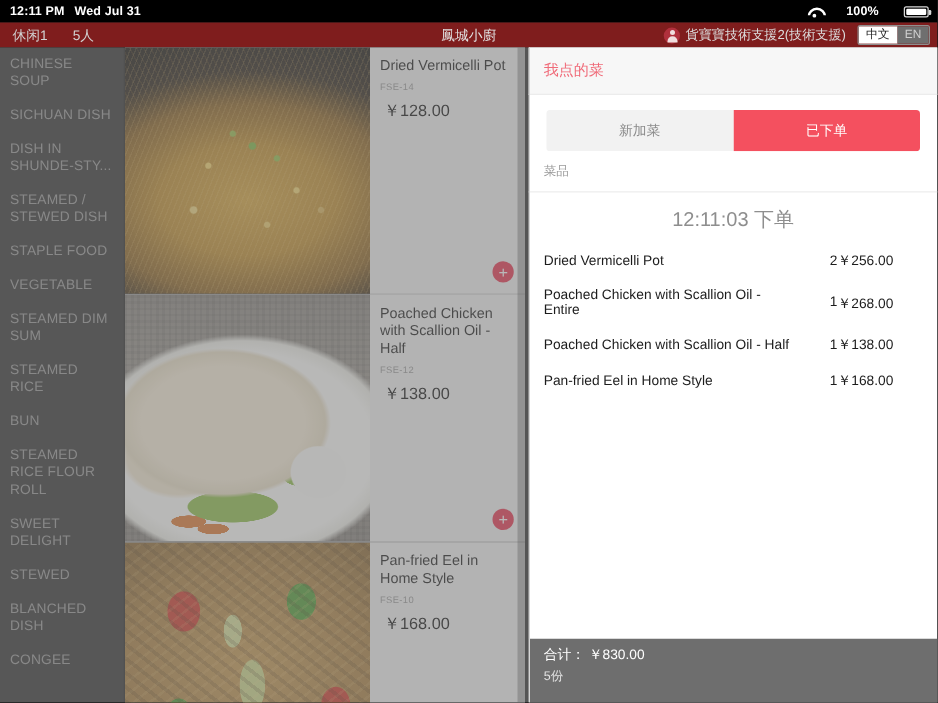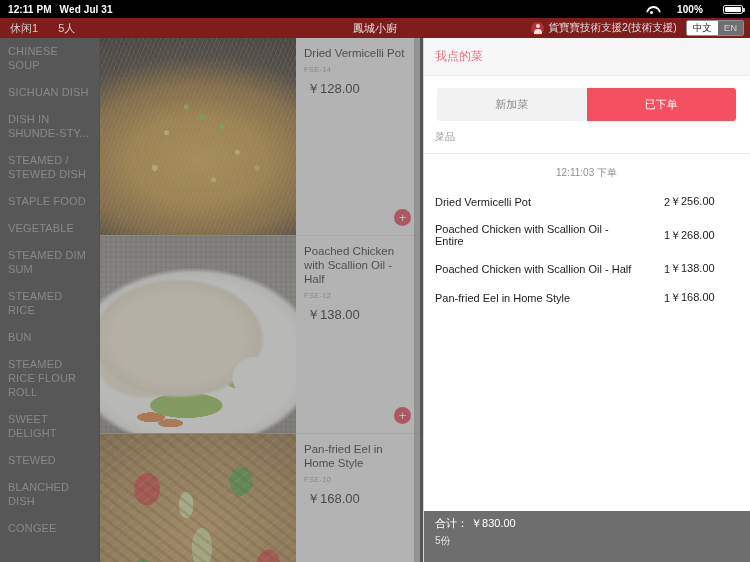--- a/index.html
+++ b/index.html
@@ -122,21 +122,21 @@
   .tabs { display: flex; margin: 12px 14px 0 14px; border-radius: 3px; overflow: hidden; }
   .tab {
     flex: 1; text-align: center; font-size: 11px; padding: 9px 0;
   }
   .tab.inactive { background: #f2f2f2; color: #8c8c8c; }
   .tab.active { background: #f4505f; color: #fff; }
   .col-hdr {
     font-size: 10px; color: #9a9a9a; padding: 9px 0 9px 12px;
     border-bottom: 1px solid #ededed;
   }
-  .order-time { text-align: center; font-size: 10px; color: #8e8e8e; padding: 12px 0 7px 0; }
+  .order-time { text-align: center; font-size: 16px; color: #8e8e8e; padding: 12px 0 7px 0; }
   .order-list { flex: 1; overflow: hidden; }
   .orow {
     display: flex; align-items: center; padding: 7px 14px 7px 12px;
     font-size: 11px; color: #1c1c1c;
   }
   .orow .oname { flex: 1; }
   .orow .oqty { width: 30px; text-align: right; }
   .orow .oprice { width: 66px; text-align: left; }
   .footer {
     height: 51px; background: #6e6e6e; color: #fff;

